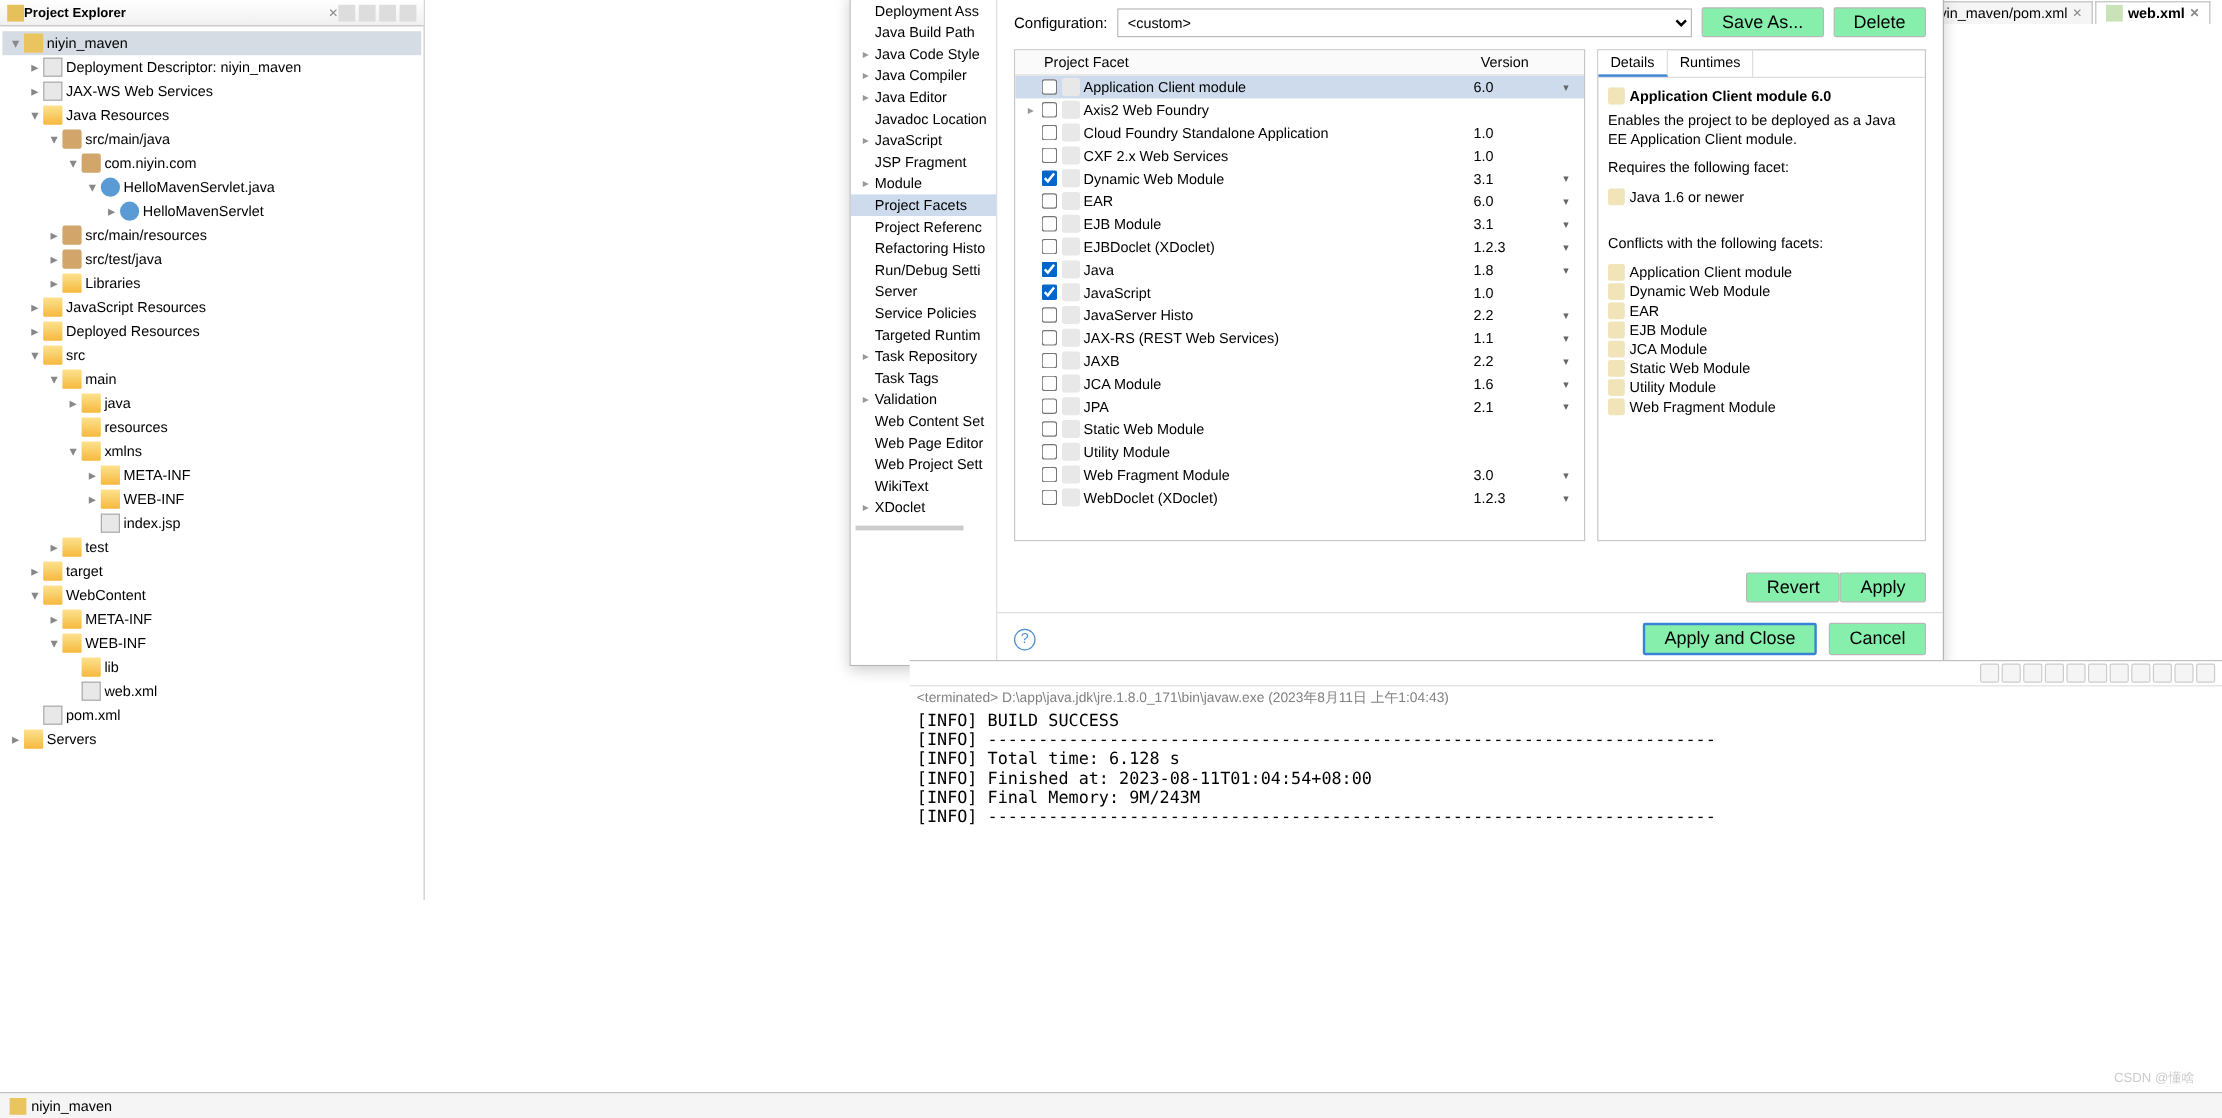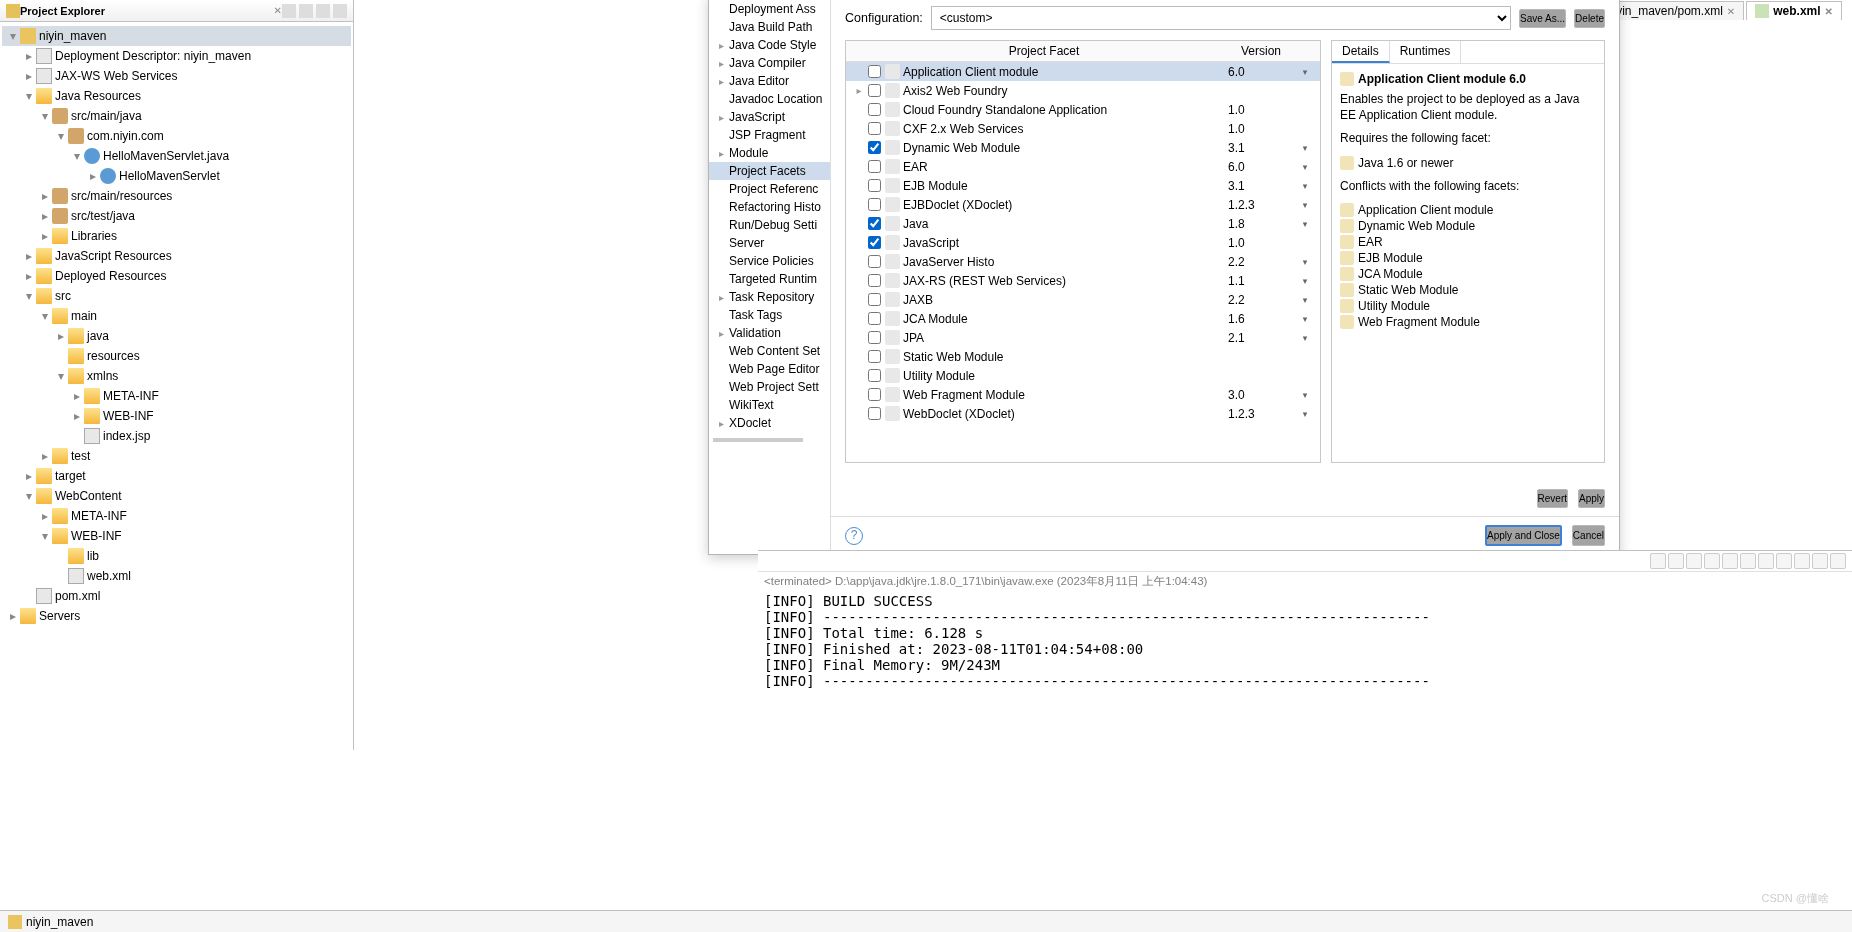--- a/index.html
+++ b/index.html
@@ -34,25 +34,25 @@
 .dialog { position:absolute; left:354px; top:-5px; width:912px; height:560px; background:#fff; border:1px solid #b5b5b5; box-shadow:0 3px 12px rgba(0,0,0,0.2); display:flex; }
 .dlg-sidebar { width:122px; border-right:1px solid #ddd; padding:4px 0; overflow:hidden; background:#fff;}
 .dlg-sidebar .cat { padding:2px 4px 2px 10px; font-size:12px; white-space:nowrap; cursor:pointer; display:flex; align-items:center;}
 .dlg-sidebar .cat .caret{color:#999;width:10px;font-size:10px;}
 .dlg-sidebar .cat.sel{ background:#cddbed; }
 .dlg-sidebar-scroll { height:4px; background:#ccc; margin:6px 4px; width:90px;}
 .dlg-main { flex:1; padding:10px 14px 10px 14px; display:flex; flex-direction:column; }
 .config-row { display:flex; align-items:center; gap:8px; margin-bottom:10px; }
 .config-row label{font-size:12.5px;}
 .config-row select { flex:1; height:24px; border:1px solid #bbb; padding:0 4px; background:#fff;}
-.btn { background:#a3a3a3; border:1px solid #b8b8b8; padding:3px 0; font-size:10px; cursor:pointer; border-radius:2px;}
+.btn { background:#86efac; border:1px solid #b8b8b8; padding:3px 16px; font-size:15px; cursor:pointer; border-radius:2px;}
 .btn.primary{border:2px solid #3b82d6;}
 .facet-pane { display:flex; flex:1; gap:10px; min-height:0;}
 .facet-left { flex:1; border:1px solid #c8c8c8; display:flex; flex-direction:column; }
-.facet-head { display:flex; border-bottom:1px solid #ddd; background:#fafafa;text-align:center; }
+.facet-head { display:flex; border-bottom:1px solid #ddd; background:#fafafa; }
 .facet-head .fh{ padding:3px 8px; font-size:12px;}
 .fh-name{flex:1;} .fh-ver{width:70px;} .fh-dd{width:24px;}
 .facet-list { overflow-y:auto; }
 .facet-row { display:flex; align-items:center; height:19px; padding:0 4px;}
 .facet-row .expcol{width:18px;text-align:center;color:#999;font-size:10px;}
 .facet-row input[type=checkbox]{margin-right:4px; accent-color:#0066cc;}
 .facet-row .ficon{width:15px;height:15px;margin-right:3px;display:inline-block;background:#e8e8e8;border-radius:2px;}
 .facet-row .fname{flex:1;font-size:12px;}
 .facet-row .fver{width:66px;font-size:12px;}
 .facet-row .fdd{width:22px;color:#666;font-size:9px;text-align:center;cursor:pointer;}
@@ -60,21 +60,21 @@
 .facet-right { width:274px; border:1px solid #c8c8c8; }
 .fr-tabs { display:flex; border-bottom:1px solid #ddd;}
 .fr-tab{ padding:3px 10px; font-size:12px; cursor:pointer; border-right:1px solid #ddd;}
 .fr-tab.active{ border-bottom:2px solid #3b82d6; background:#fff; font-weight:normal;}
 .fr-body { padding:8px; font-size:12px; }
 .fr-body h4{font-size:12.5px; font-weight:bold; margin-bottom:6px; display:flex; align-items:center; gap:4px;}
 .fr-body p{margin-bottom:8px; line-height:1.3;}
 .fr-body ul{list-style:none;}
 .fr-body li{display:flex;align-items:center;gap:4px;padding:1px 0;}
 .dot-icon{width:14px;height:14px;display:inline-block;background:#f0e4b8;border-radius:2px;}
-.dlg-btnrow { display:flex; justify-content:flex-end; gap:10px; margin-top:26px;}
+.dlg-btnrow { display:flex; justify-content:flex-end; margin-top:26px;}
 .dlg-bottom { display:flex; justify-content:space-between; align-items:center; padding:8px 14px; border-top:1px solid #ddd;}
 .help-ico{width:18px;height:18px;border:1.5px solid #4b8dd0;border-radius:50%;color:#4b8dd0;text-align:center;line-height:15px;font-size:12px;cursor:pointer;}
 
 .console-panel { position:absolute; bottom:0; left:404px; right:0; height:200px; border-top:1px solid #c0c0c0; background:#fff;}
 .console-toolbar { display:flex; justify-content:flex-end; padding:2px 6px; gap:2px; border-bottom:1px solid #e0e0e0;}
 .cicon{width:16px;height:16px;display:inline-block;border:1px solid #ccc;border-radius:2px;background:#f5f5f5;}
 .console-term { font-size:11.5px; color:#808080; padding:2px 6px;}
 .console-out { font-family:Consolas,monospace; font-size:14px; padding:2px 6px; white-space:pre; overflow:auto;}
 .statusbar { position:fixed; bottom:0; left:0; right:0; height:22px; border-top:1px solid #c0c0c0; background:#f5f5f5; display:flex; align-items:center; padding:0 8px; font-size:12px; z-index:5;}
 .statusbar .sicon{width:14px;height:14px;background:#eac55f;margin-right:4px;}
@@ -547,21 +547,21 @@
             <div class="fr-body">
               <h4>
                   <span class="dot-icon"></span>
                   <span>Application Client module 6.0</span>
                 </h4>
               <p>Enables the project to be deployed as a Java EE Application Client module.</p>
               <p>Requires the following facet:</p>
               <ul id="reqList">
                   <li><span class="dot-icon"></span>Java 1.6 or newer</li>
                 </ul>
-              <p style="margin-top:8px">Conflicts with the following facets:</p>
+              <p style="margin-top:24px">Conflicts with the following facets:</p>
               <ul id="confList">
                   <li><span class="dot-icon"></span>Application Client module</li>
                   <li><span class="dot-icon"></span>Dynamic Web Module</li>
                   <li><span class="dot-icon"></span>EAR</li>
                   <li><span class="dot-icon"></span>EJB Module</li>
                   <li><span class="dot-icon"></span>JCA Module</li>
                   <li><span class="dot-icon"></span>Static Web Module</li>
                   <li><span class="dot-icon"></span>Utility Module</li>
                   <li><span class="dot-icon"></span>Web Fragment Module</li>
                 </ul>

